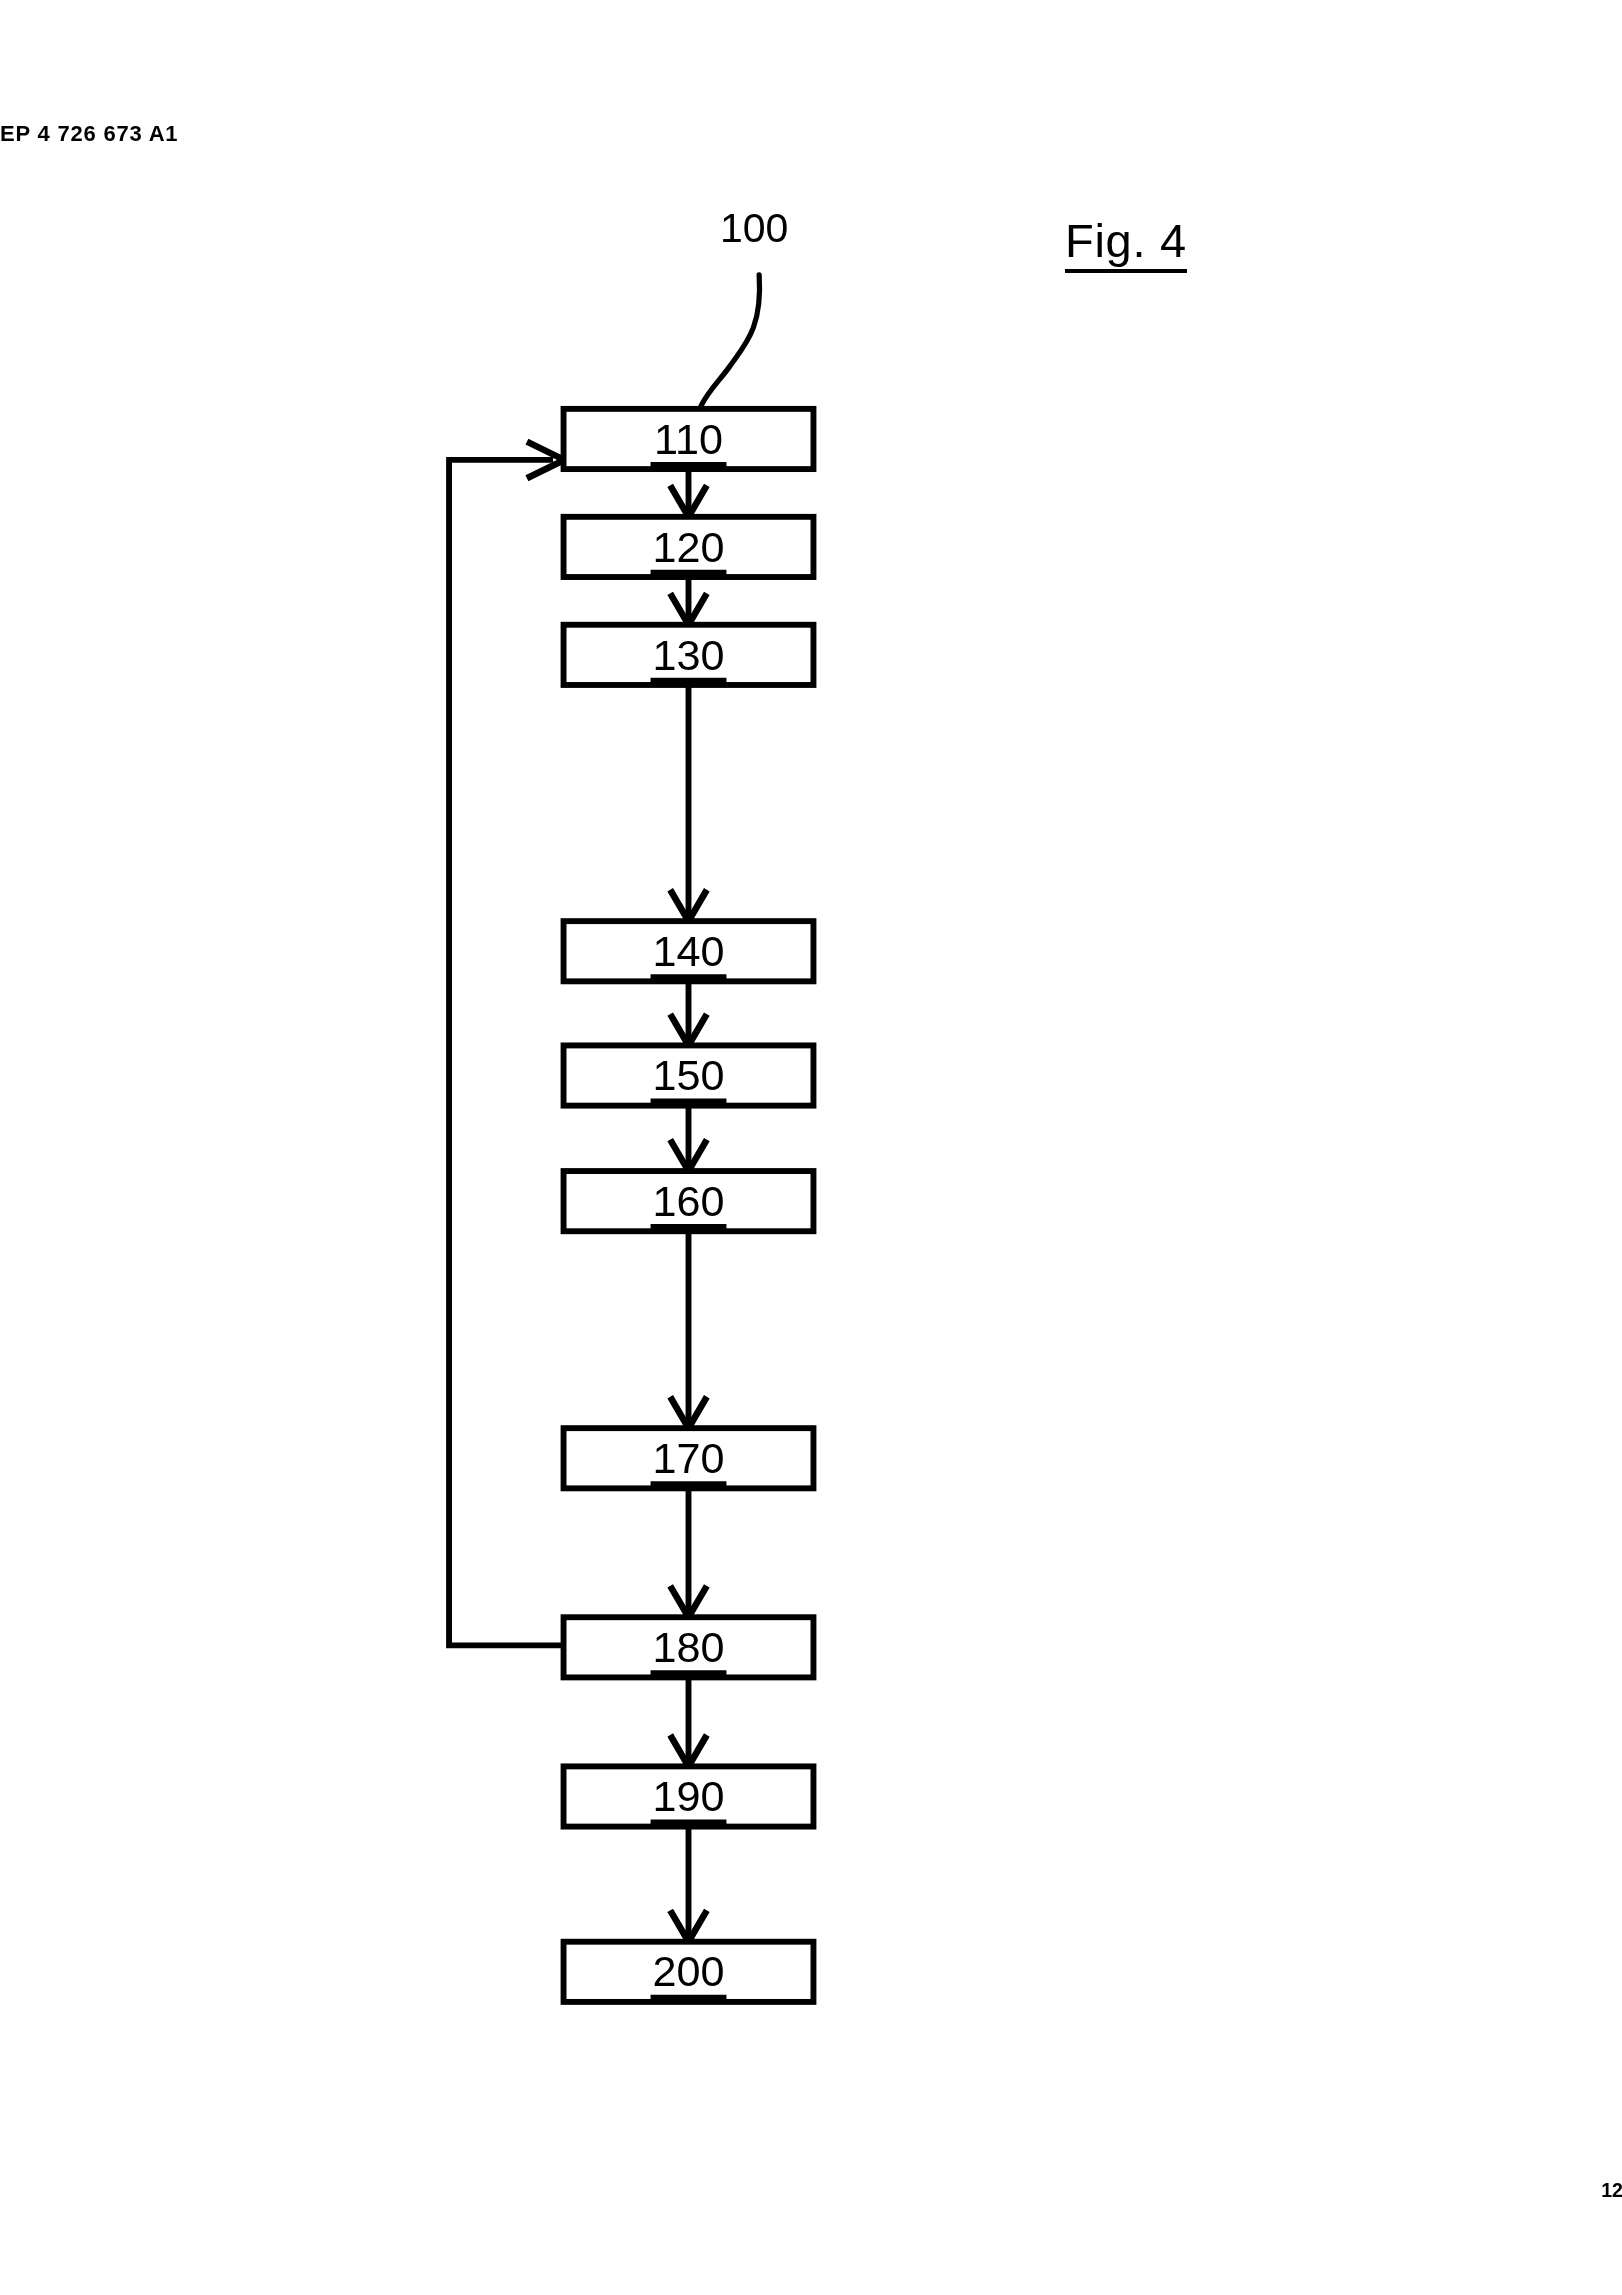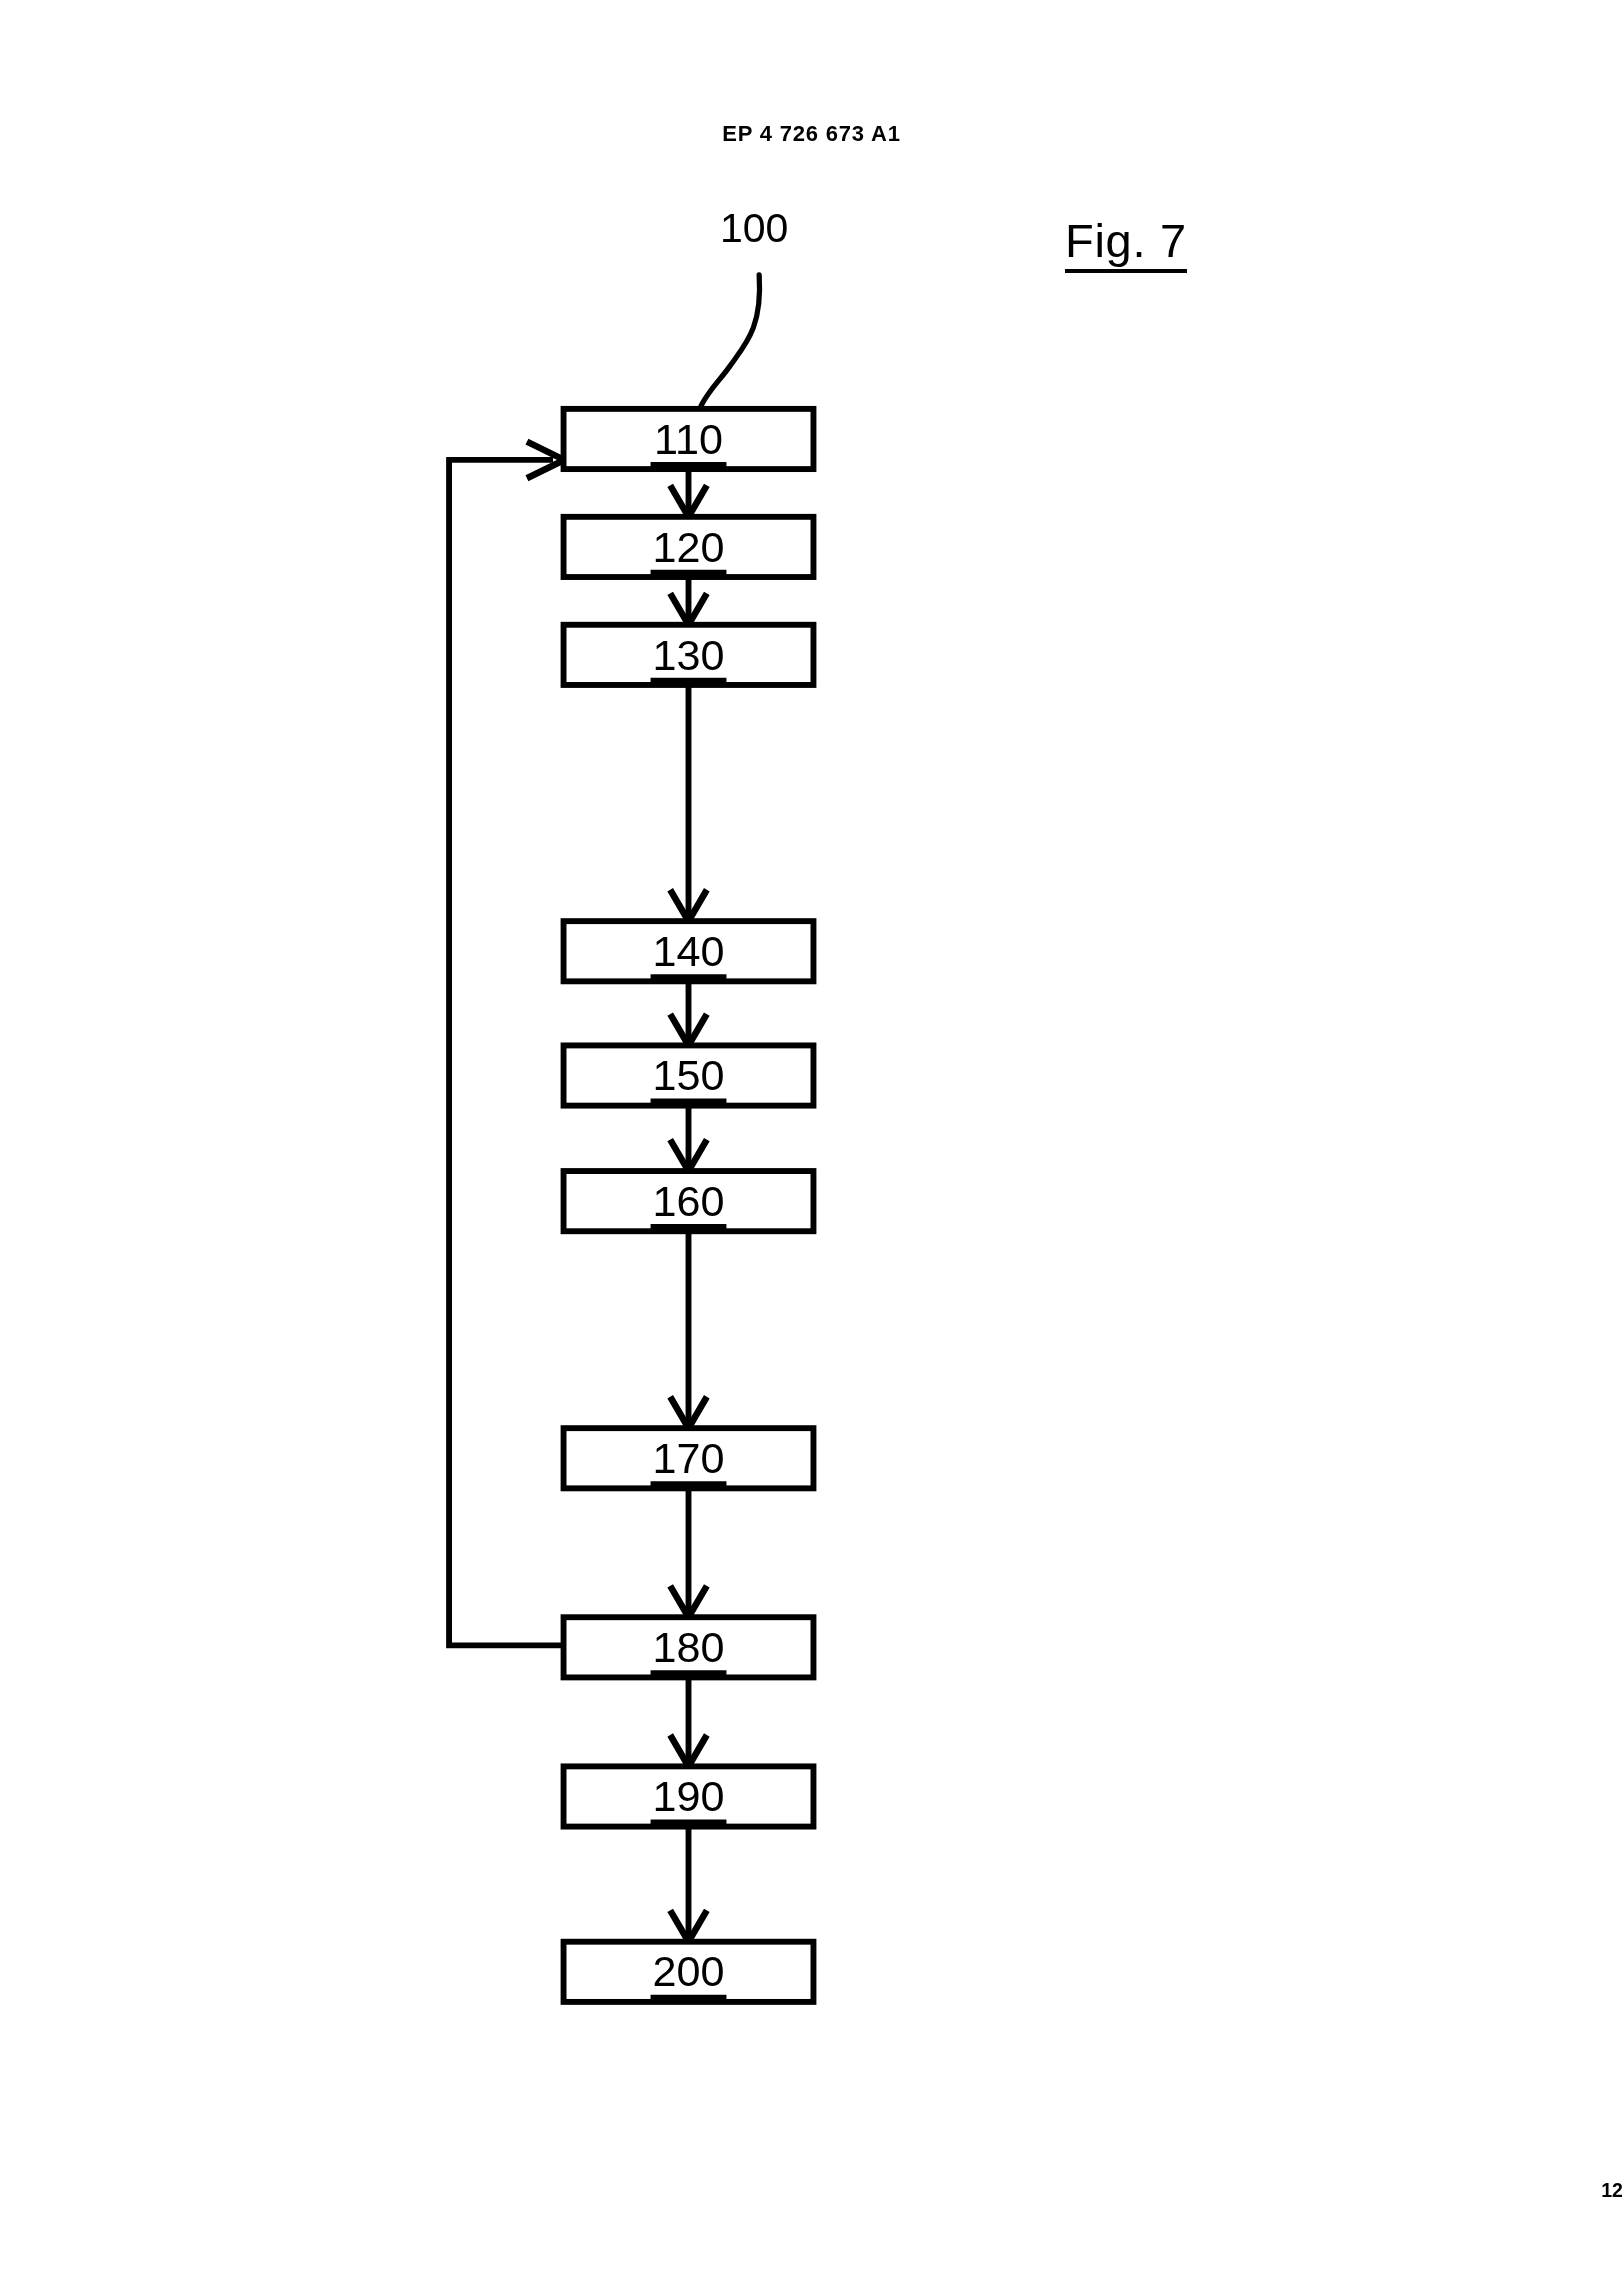--- a/index.html
+++ b/index.html
@@ -15,21 +15,21 @@
     color: #000000;
     overflow: hidden;
   }
 
   
   #patent-header {
     position: absolute;
     top: 121px;
     left: 0;
     width: 1623px;
-    text-align: center;
+    text-align: left;
     font-family: "Liberation Sans", sans-serif;
     font-size: 22px;
     font-weight: bold;
     letter-spacing: 0.8px;
     white-space: pre;
   }
 
   
   #figure-label {
     position: absolute;
@@ -108,21 +108,21 @@
     font-family: "Liberation Sans", sans-serif;
     font-size: 19.6px;
     font-weight: bold;
   }
 </style>
 </head>
 <body>
 
 <div id="patent-header">EP 4 726 673 A1</div>
 
-<div id="figure-label">Fig. 7</div>
+<div id="figure-label">Fig. 4</div>
 
 <div id="ref-100">100</div>
 
 <svg id="flow-svg" viewBox="0 0 2480 3508">
 
   <g>
     <path class="curvy-arrow-path" d="M 1160 420 C 1165 500 1140 525 1115 560 C 1090 595 1065 610 1055 675"></path>
     <path class="curvy-arrow-path" d="M 1018 645 L 1053 692 L 1082 638"></path>
   </g>
 

